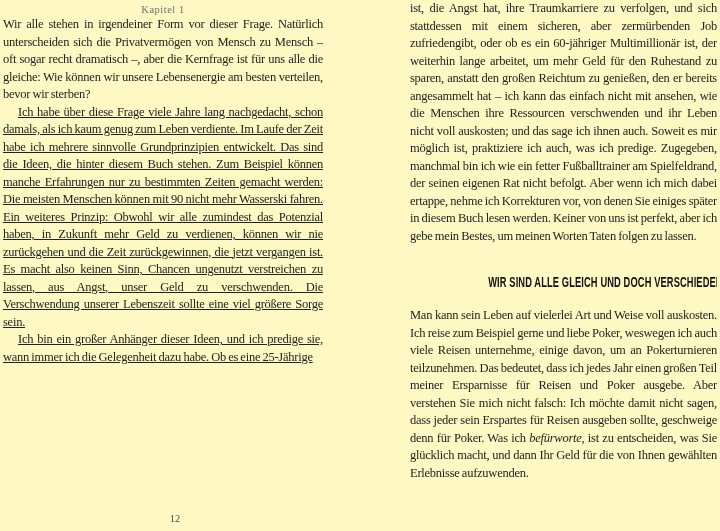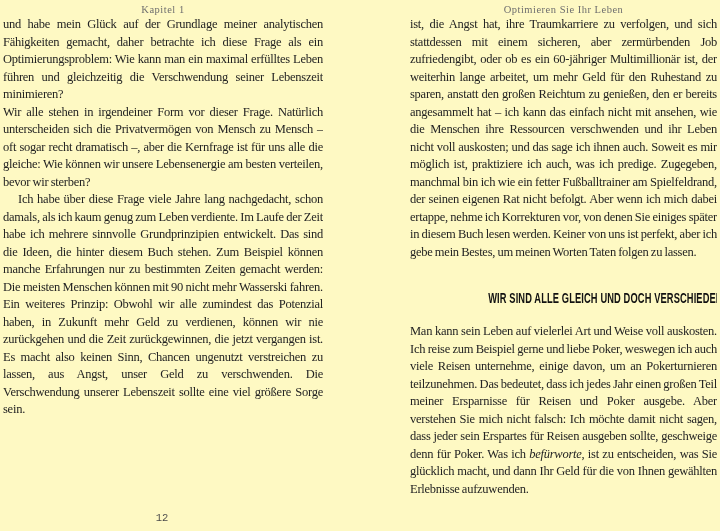--- a/index.html
+++ b/index.html
@@ -49,21 +49,21 @@
     margin: 0;
     font-size: 12.5px;
     line-height: 17.5px;
     text-align: justify;
     letter-spacing: -0.25px;
     word-spacing: -0.6px;
     hyphens: auto;
     -webkit-hyphens: auto;
     color: #232323;
   }
-  .indent { text-indent: 15px; }
+  .indent { text-indent: 15px; text-decoration: underline; }
   .ital { }
 
   .heading {
     margin: 0;
     text-align: center;
     line-height: 20px;
   }
   .heading-left  { margin-top: 22px; margin-bottom: 18px; }
   .heading-right { margin-top: 24px; margin-bottom: 15px; }
   .hd {
@@ -78,47 +78,46 @@
   .hd-left  { font-size: 15px;   transform: scaleX(0.76); }
   .hd-right { font-size: 15.5px; transform: scaleX(0.60); }
 
   .page-number {
     position: absolute;
     bottom: 7px;
     text-align: center;
     font-size: 10.5px;
     color: #4a4a4a;
   }
-  .page-left  .page-number { left: 2px;  width: 320px; font-family: Liberation Mono, monospace; }
+  .page-left  .page-number { left: 15px;  width: 320px; }
   .page-right .page-number { left: 50px; width: 307px; }
 </style>
 </head>
 <body>
 
 <div class="book">
 
   <section class="page page-left">
     <div class="text-col">
       <div class="running-header">Kapitel 1</div>
 
-      <p class="para body-start">und habe mein Glück auf der Grundlage meiner analytischen Fähigkeiten gemacht, daher betrachte ich diese Frage als ein Optimierungsproblem: Wie kann man ein maximal erfülltes Leben führen und gleichzeitig die Verschwendung seiner Lebenszeit minimieren?</p>
 
 
       <p class="para">Wir alle stehen in irgendeiner Form vor dieser Frage. Natürlich unterscheiden sich die Privatvermögen von Mensch zu Mensch – oft sogar recht dramatisch –, aber die Kernfrage ist für uns alle die gleiche: Wie können wir unsere Lebensenergie am besten verteilen, bevor wir sterben?</p>
 
       <p class="para indent">Ich habe über diese Frage viele Jahre lang nachgedacht, schon damals, als ich kaum genug zum Leben verdiente. Im Laufe der Zeit habe ich mehrere sinnvolle Grundprinzipien entwickelt. Das sind die Ideen, die hinter diesem Buch stehen. Zum Beispiel können manche Erfahrungen nur zu bestimmten Zeiten gemacht werden: Die meisten Menschen können mit 90 nicht mehr Wasserski fahren. Ein weiteres Prinzip: Obwohl wir alle zumindest das Potenzial haben, in Zukunft mehr Geld zu verdienen, können wir nie zurückgehen und die Zeit zurückgewinnen, die jetzt vergangen ist. Es macht also keinen Sinn, Chancen ungenutzt verstreichen zu lassen, aus Angst, unser Geld zu verschwenden. Die Verschwendung unserer Lebenszeit sollte eine viel größere Sorge sein.</p>
 
+      <p class="para indent">Ich bin ein großer Anhänger dieser Ideen, und ich predige sie, wann immer ich die Gelegenheit dazu habe. Ob es eine 25-Jährige</p>
     </div>
 
     <div class="page-number">12</div>
   </section>
 
   <section class="page page-right">
     <div class="text-col">
-      <div class="running-header">Optimieren Sie Ihr Leben</div>
 
       <p class="para body-start">ist, die Angst hat, ihre Traumkarriere zu verfolgen, und sich stattdessen mit einem sicheren, aber zermürbenden Job zufriedengibt, oder ob es ein 60-jähriger Multimillionär ist, der weiterhin lange arbeitet, um mehr Geld für den Ruhestand zu sparen, anstatt den großen Reichtum zu genießen, den er bereits angesammelt hat – ich kann das einfach nicht mit ansehen, wie die Menschen ihre Ressourcen verschwenden und ihr Leben nicht voll auskosten; und das sage ich ihnen auch. Soweit es mir möglich ist, praktiziere ich auch, was ich predige. Zugegeben, manchmal bin ich wie ein fetter Fußballtrainer am Spielfeldrand, der seinen eigenen Rat nicht befolgt. Aber wenn ich mich dabei ertappe, nehme ich Korrekturen vor, von denen Sie einiges später in diesem Buch lesen werden. Keiner von uns ist perfekt, aber ich gebe mein Bestes, um meinen Worten Taten folgen zu lassen.</p>
 
       <h2 class="heading heading-right"><span class="hd hd-right">WIR SIND ALLE GLEICH UND DOCH VERSCHIEDEN</span></h2>
 
       <p class="para"><span>Man kann sein Leben auf vielerlei Art und Weise voll auskosten. Ich reise zum Beispiel gerne und liebe Poker, weswegen ich auch viele Reisen unternehme, einige davon, um an Pokerturnieren teilzunehmen. Das bedeutet, dass ich jedes Jahr einen großen Teil meiner Ersparnisse für Reisen und Poker ausgebe. Aber verstehen Sie mich nicht falsch: Ich möchte damit nicht sagen, dass jeder sein Erspartes für Reisen ausgeben sollte, geschweige denn für Poker. Was ich </span><em class="ital">befürworte</em><span>, ist zu entscheiden, was Sie glücklich macht, und dann Ihr Geld für die von Ihnen gewählten Erlebnisse aufzuwenden.</span></p>
     </div>
 
   </section>
 

